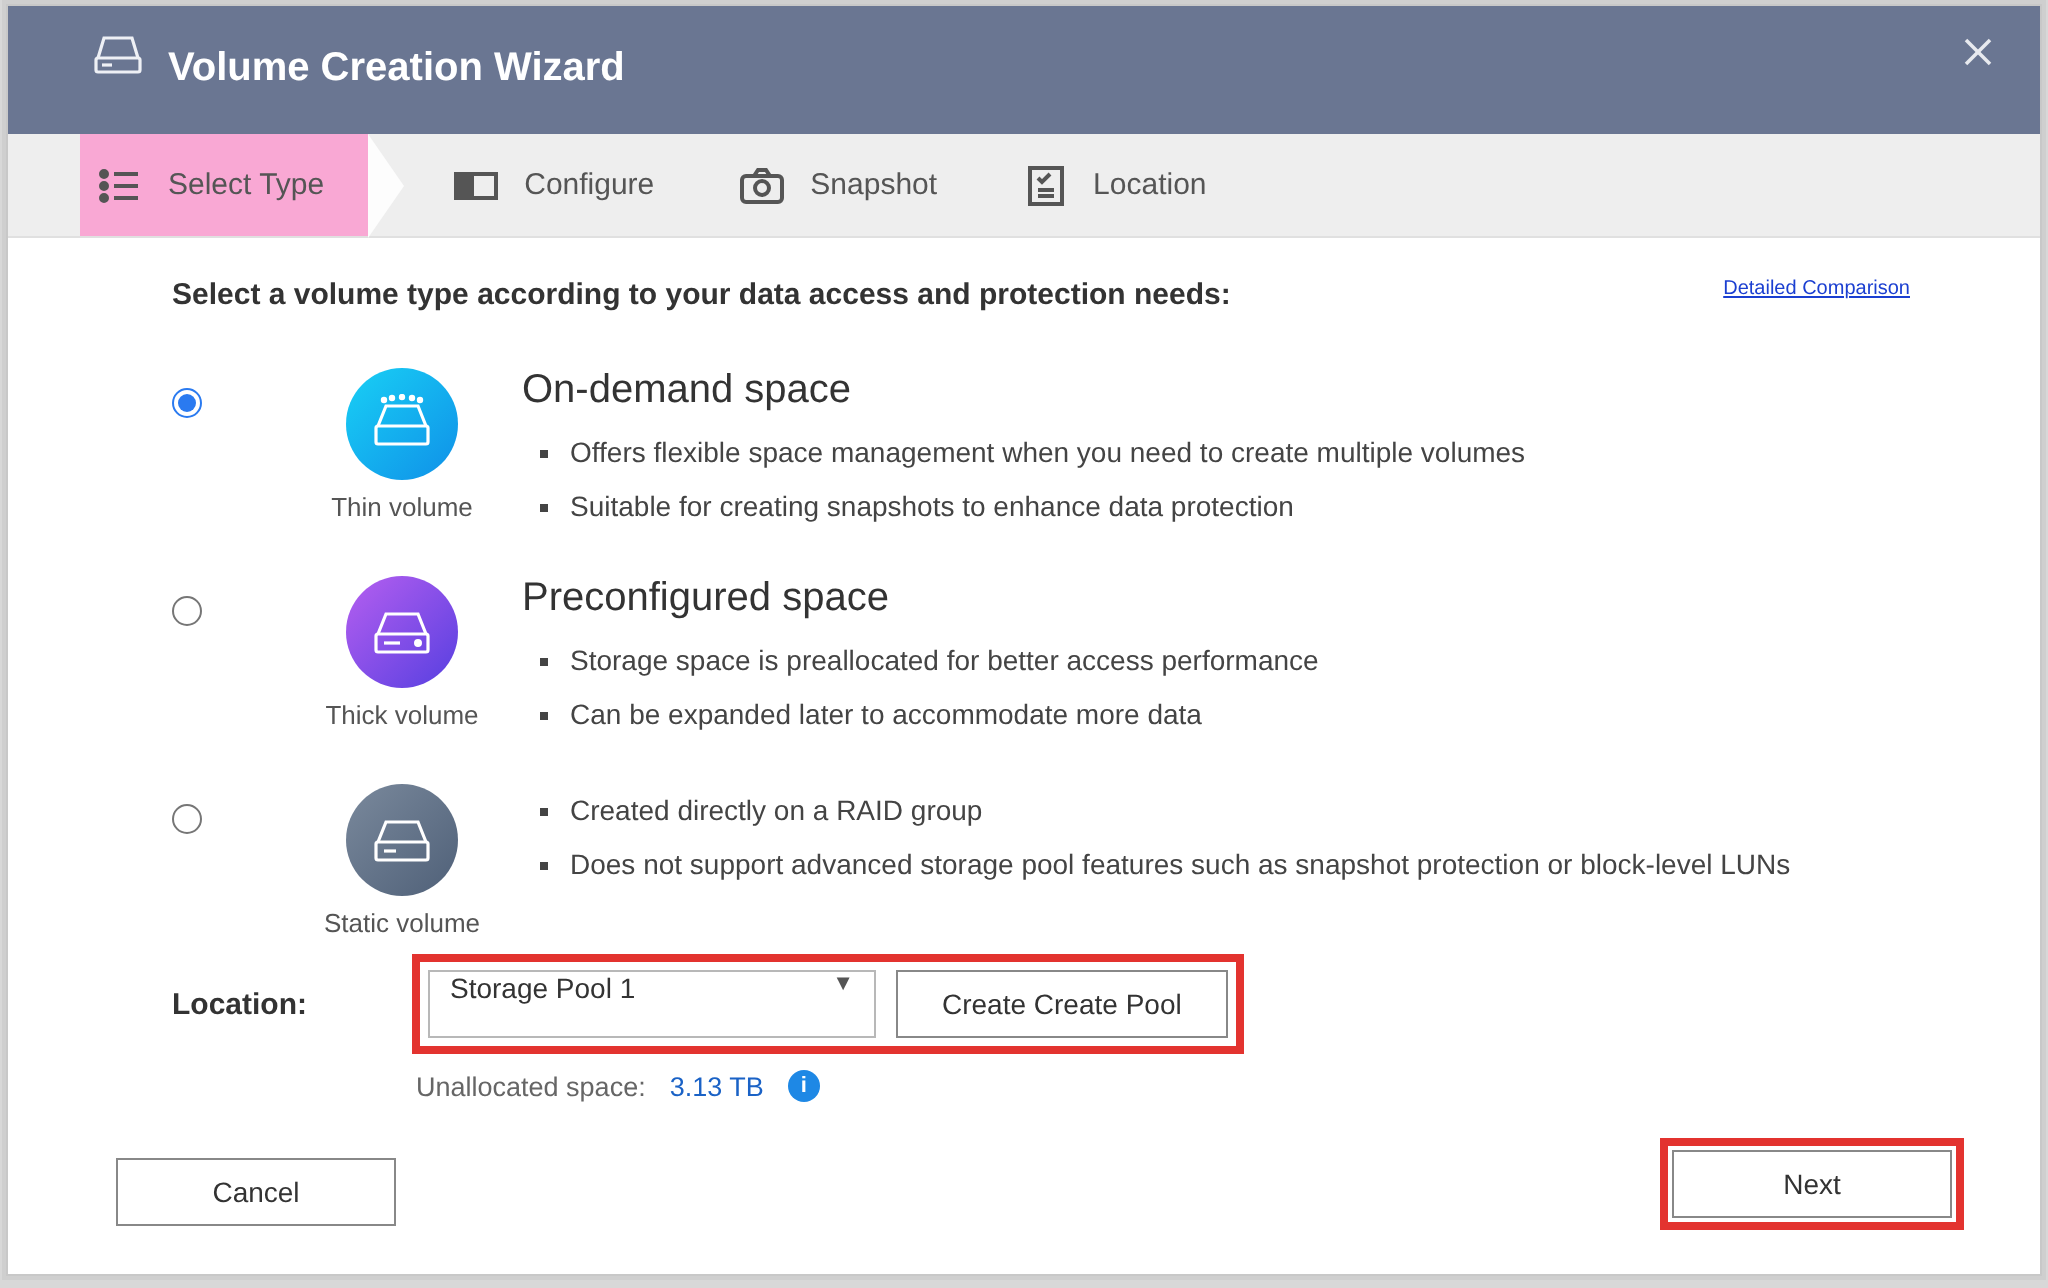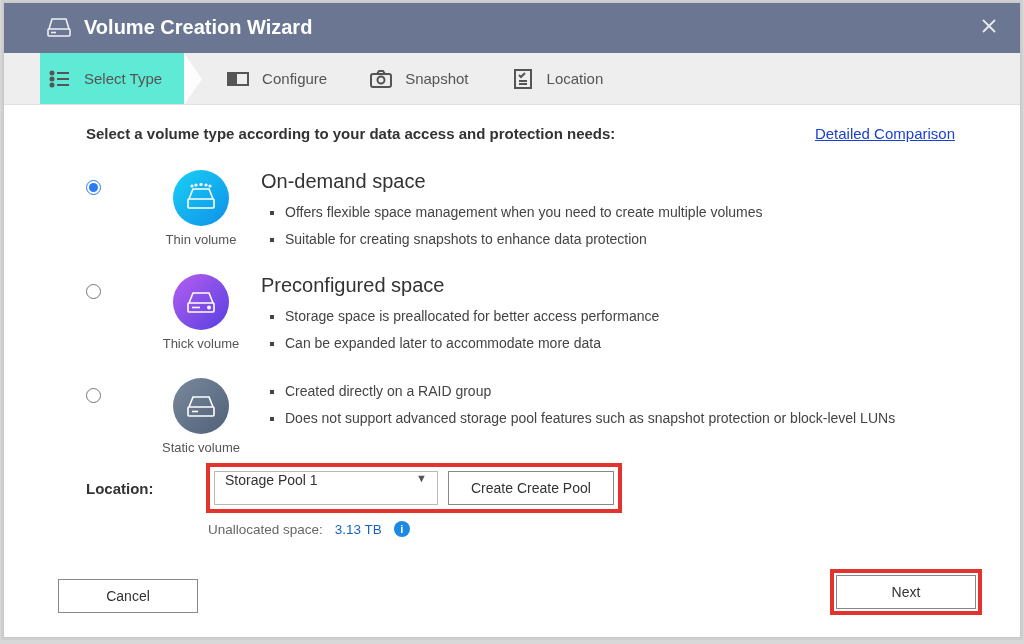--- a/index.html
+++ b/index.html
@@ -19,21 +19,21 @@
     flex-direction: column;
     height: 636px;
     box-shadow: 0 0 0 2px rgba(0,0,0,0.04);
   }
   .titlebar {
     background: #6a7692;
     color: #fff;
     display: flex;
     align-items: center;
     padding: 10px 18px 12px 42px;
-    height: 50px;
+    height: 64px;
     position: relative;
   }
   .titlebar .title {
     font-size: 20px;
     font-weight: 700;
   }
   .titlebar .close {
     position: absolute;
     right: 18px;
     top: 10px;
@@ -57,21 +57,21 @@
   }
   .step {
     display: flex;
     align-items: center;
     gap: 12px;
     color: #555;
     font-size: 15px;
     position: relative;
     height: 100%;
   }
-  .step.active { background:#5eead4; padding: 0 22px 0 8px; }
+  .step.active { background:#f9a8d4; padding: 0 22px 0 8px; }
   .step.active::after{
     content:"";
     position:absolute; right:-18px; top:0; bottom:0;
     width:0;height:0;
     border-top:26px solid transparent;
     border-bottom:26px solid transparent;
     border-left:18px solid #fdfdfd;
   }
   .step .icn { width:24px;height:24px; display:flex;align-items:center;justify-content:center; color:#555;}
   .step svg{width:24px;height:24px;}
@@ -89,21 +89,21 @@
     margin-bottom: 28px;
   }
   .prompt {
     font-size: 15px;
     font-weight: 700;
     color: #333;
   }
   .detailed {
     color: #1b3fd1;
     text-decoration: underline;
-    font-size: 15px;
+    font-size: 10px;
     cursor: pointer;
   }
 
   .option-row {
     display: grid;
     grid-template-columns: 55px 100px 1fr;
     gap: 10px;
     align-items: flex-start;
     margin-bottom: 22px;
   }

